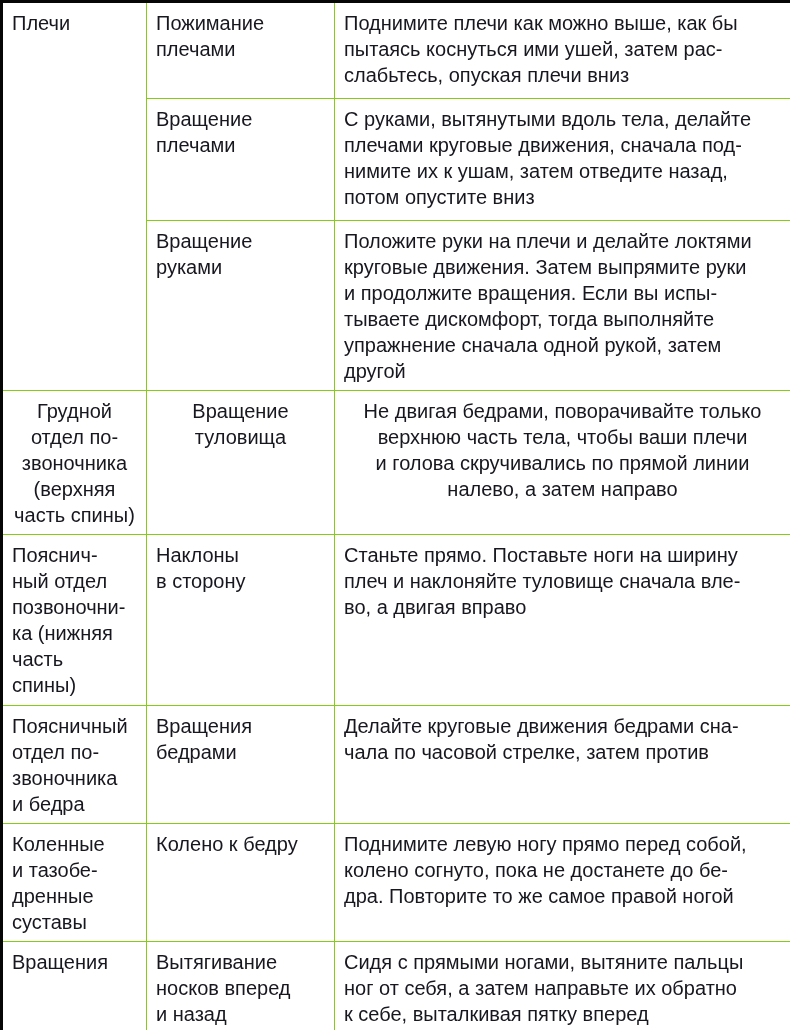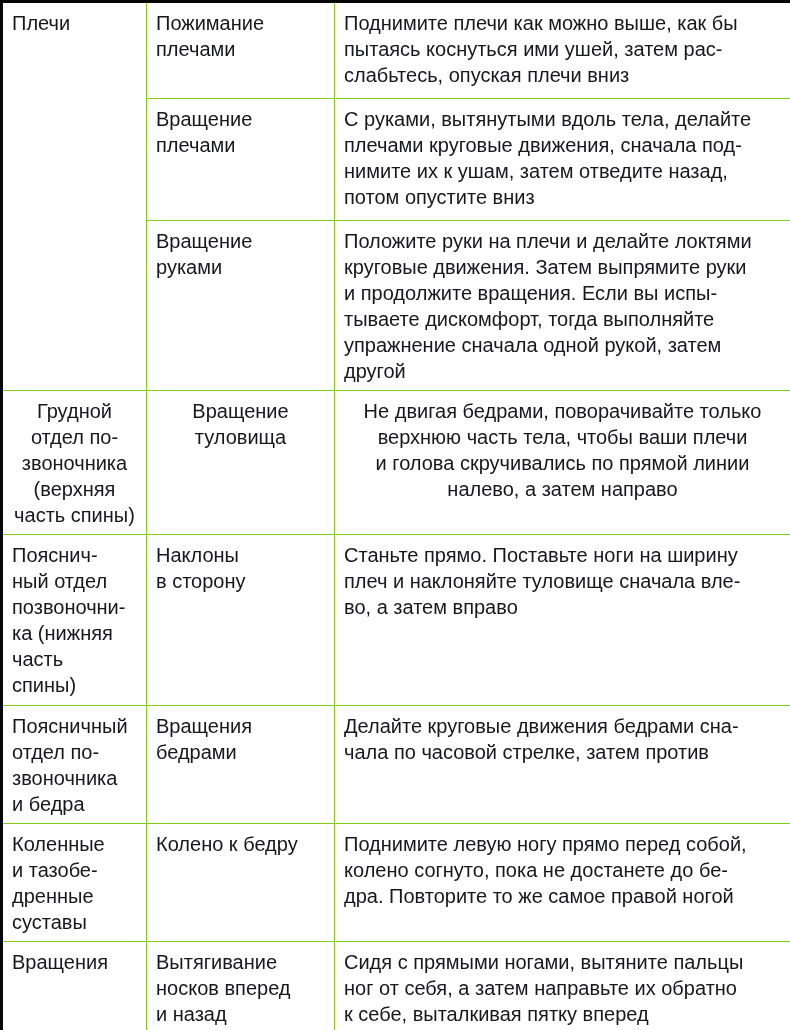--- a/index.html
+++ b/index.html
@@ -128,21 +128,21 @@
 часть
 спины)</span>
           </td>
         <td>
             <span class="cell-text">Наклоны
 в сторону</span>
           </td>
         <td>
             <span class="cell-text">Станьте прямо. Поставьте ноги на ширину
 плеч и наклоняйте туловище сначала вле-
-во, а затем вправо</span>
+во, а двигая вправо</span>
           </td>
       </tr>
       <tr class="r6">
         <td>
             <span class="cell-text">Поясничный
 отдел по-
 звоночника
 и бедра</span>
           </td>
         <td>

